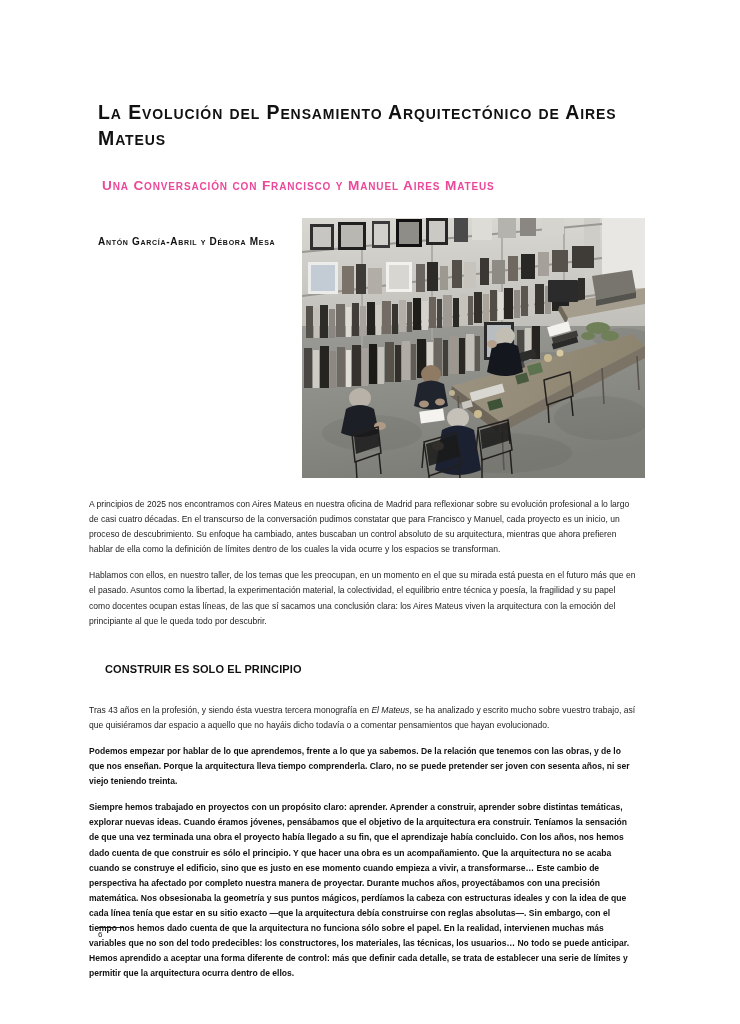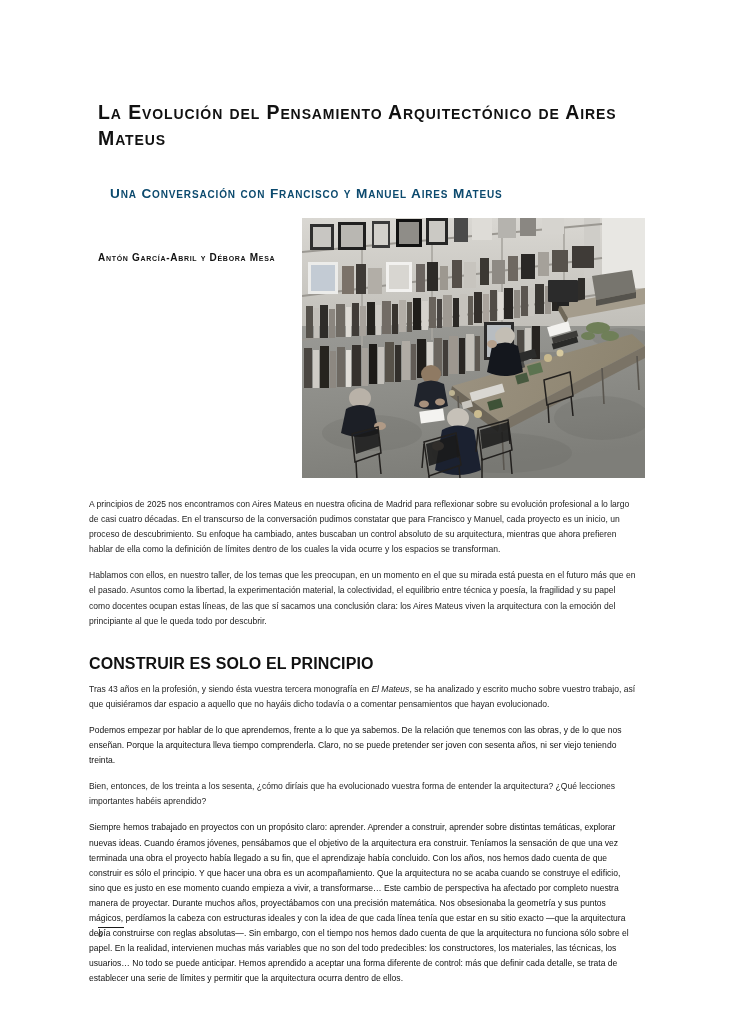--- a/index.html
+++ b/index.html
@@ -40,28 +40,28 @@
     font-size: 19.5px;
     line-height: 26px;
     font-weight: bold;
     font-variant: small-caps;
     letter-spacing: 0.9px;
     color: #111111;
     max-width: 520px;
   }
 
   .subtitle {
-    margin: 12px;
+    margin: 4px;
     padding-top: 22px;
     font-size: 13.6px;
     line-height: 18px;
     font-weight: bold;
     font-variant: small-caps;
     letter-spacing: 0.85px;
-    color: #0c4a6e;
+    color: #ec4899;
   }
 
   .byline {
     margin: 0;
     padding-top: 37px;
     font-size: 10px;
     line-height: 12px;
     font-weight: bold;
     font-variant: small-caps;
     letter-spacing: 0.7px;
@@ -95,28 +95,28 @@
     font-weight: normal;
     color: #1d1d1d;
     text-align: left;
   }
   p.para:last-child { margin-bottom: 0; }
 
   p.answer {
     margin: 0 0 11px 0;
     font-size: 8.55px;
     line-height: 15.1px;
-    font-weight: normal;
+    font-weight: bold;
     color: #111111;
   }
 
   h2.section-head {
-    margin: 0;
+    margin: 16px;
     padding: 17px 0 11px 0;
-    font-size: 16px;
+    font-size: 11px;
     line-height: 14px;
     font-weight: bold;
     letter-spacing: 0.1px;
     color: #111111;
   }
 
   em.croquis { font-style: italic; }
 
   
   .footer {
@@ -405,21 +405,20 @@
 
     <p class="para">A principios de 2025 nos encontramos con Aires Mateus en nuestra oficina de Madrid para reflexionar sobre su evolución profesional a lo largo de casi cuatro décadas. En el transcurso de la conversación pudimos constatar que para Francisco y Manuel, cada proyecto es un inicio, un proceso de descubrimiento. Su enfoque ha cambiado, antes buscaban un control absoluto de su arquitectura, mientras que ahora prefieren hablar de ella como la definición de límites dentro de los cuales la vida ocurre y los espacios se transforman.</p>
     <p class="para">Hablamos con ellos, en nuestro taller, de los temas que les preocupan, en un momento en el que su mirada está puesta en el futuro más que en el pasado. Asuntos como la libertad, la experimentación material, la colectividad, el equilibrio entre técnica y poesía, la fragilidad y su papel como docentes ocupan estas líneas, de las que sí sacamos una conclusión clara: los Aires Mateus viven la arquitectura con la emoción del principiante al que le queda todo por descubrir.</p>
 
     <h2 class="section-head">CONSTRUIR ES SOLO EL PRINCIPIO</h2>
 
     <p class="para"><span>Tras 43 años en la profesión, y siendo ésta vuestra tercera monografía en </span><em class="croquis">El Mateus</em><span>, se ha analizado y escrito mucho sobre vuestro trabajo, así que quisiéramos dar espacio a aquello que no hayáis dicho todavía o a comentar pensamientos que hayan evolucionado.</span></p>
 
     <p class="answer">Podemos empezar por hablar de lo que aprendemos, frente a lo que ya sabemos. De la relación que tenemos con las obras, y de lo que nos enseñan. Porque la arquitectura lleva tiempo comprenderla. Claro, no se puede pretender ser joven con sesenta años, ni ser viejo teniendo treinta.</p>
 
-    <p class="para">Bien, entonces, de los treinta a los sesenta, ¿cómo diríais que ha evolucionado vuestra forma de entender la arquitectura? ¿Qué lecciones importantes habéis aprendido?</p>
 
     <p class="answer">Siempre hemos trabajado en proyectos con un propósito claro: aprender. Aprender a construir, aprender sobre distintas temáticas, explorar nuevas ideas. Cuando éramos jóvenes, pensábamos que el objetivo de la arquitectura era construir. Teníamos la sensación de que una vez terminada una obra el proyecto había llegado a su fin, que el aprendizaje había concluido. Con los años, nos hemos dado cuenta de que construir es sólo el principio. Y que hacer una obra es un acompañamiento. Que la arquitectura no se acaba cuando se construye el edificio, sino que es justo en ese momento cuando empieza a vivir, a transformarse… Este cambio de perspectiva ha afectado por completo nuestra manera de proyectar. Durante muchos años, proyectábamos con una precisión matemática. Nos obsesionaba la geometría y sus puntos mágicos, perdíamos la cabeza con estructuras ideales y con la idea de que cada línea tenía que estar en su sitio exacto —que la arquitectura debía construirse con reglas absolutas—. Sin embargo, con el tiempo nos hemos dado cuenta de que la arquitectura no funciona sólo sobre el papel. En la realidad, intervienen muchas más variables que no son del todo predecibles: los constructores, los materiales, las técnicas, los usuarios… No todo se puede anticipar. Hemos aprendido a aceptar una forma diferente de control: más que definir cada detalle, se trata de establecer una serie de límites y permitir que la arquitectura ocurra dentro de ellos.</p>
 
   </div>
 
   <div class="footer">
     <div class="rule"></div>
     <p class="folio">6</p>
   </div>
 

